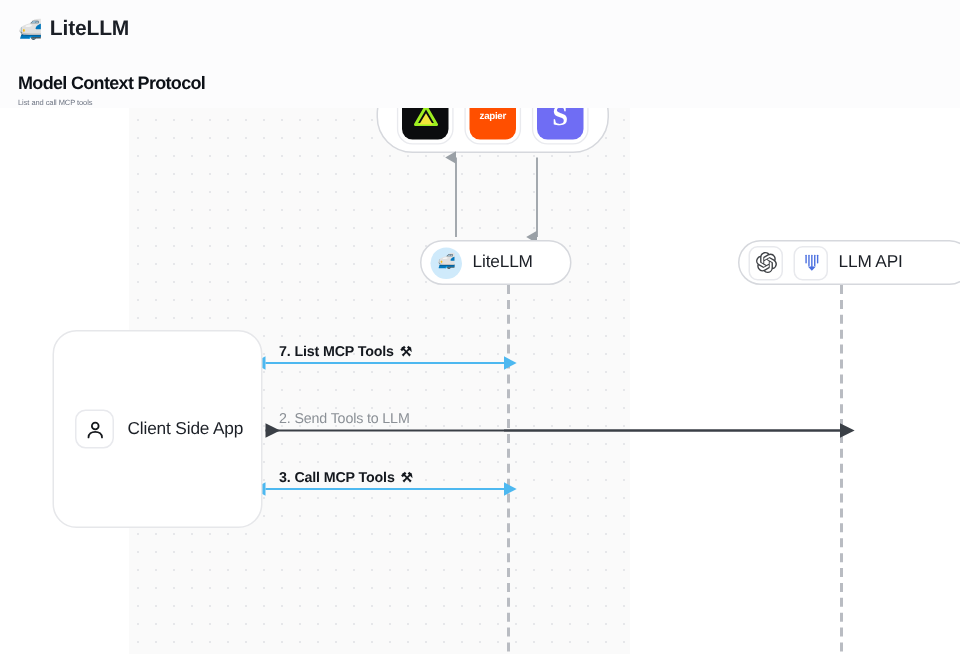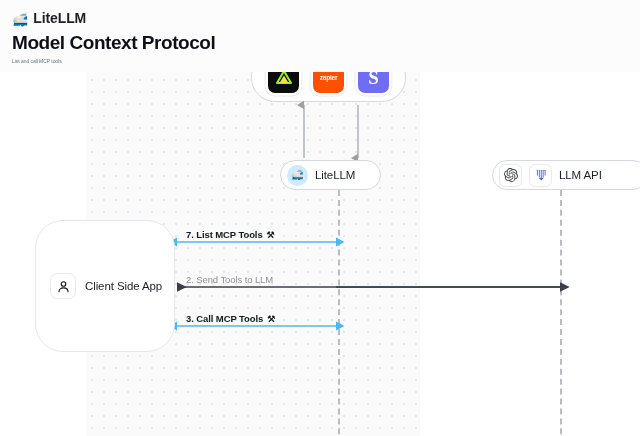--- a/index.html
+++ b/index.html
@@ -43,22 +43,22 @@
     line-height: 1;
     transform: translateY(1px);
   }
   .brand-name {
     font-size: 14px;
     font-weight: 600;
     color: #1b1f26;
     letter-spacing: -0.1px;
   }
   .page-title {
-    margin-top: 4px;
-    font-size: 19px;
+    margin-top: 20px;
+    font-size: 12px;
     font-weight: 700;
     color: #0d1117;
     letter-spacing: -0.45px;
   }
   .page-subtitle {
     margin-top: 4px;
     font-size: 5px;
     color: #6b7280;
     letter-spacing: -0.05px;
   }
@@ -177,21 +177,21 @@
     justify-content: center;
     flex: 0 0 auto;
   }
 
   
   #client-box {
     position: absolute;
     left: 35px; top: 148px;
     width: 140px; height: 132px;
     border: 1.2px solid #e6e7ea;
-    border-radius: 28px;
+    border-radius: 16px;
     background: #ffffff;
     display: flex;
     align-items: center;
     gap: 9px;
     padding-left: 14px;
     box-sizing: border-box;
   }
   .client-icon {
     width: 24px; height: 24px;
     border-radius: 7px;

